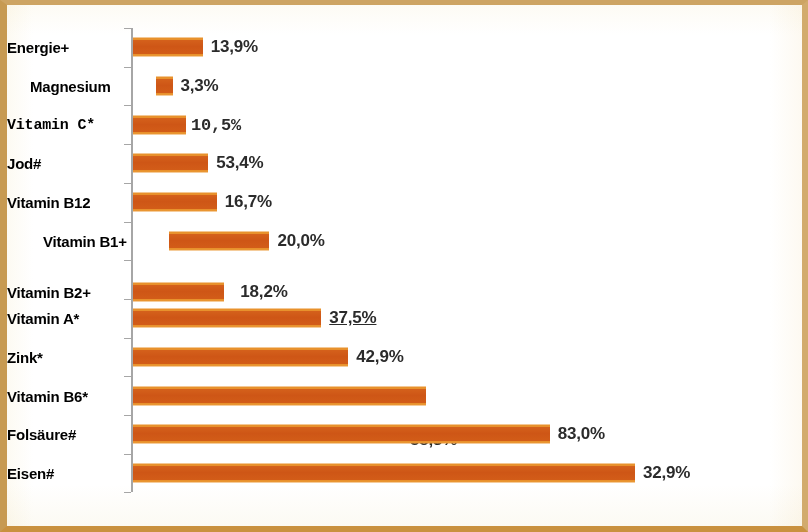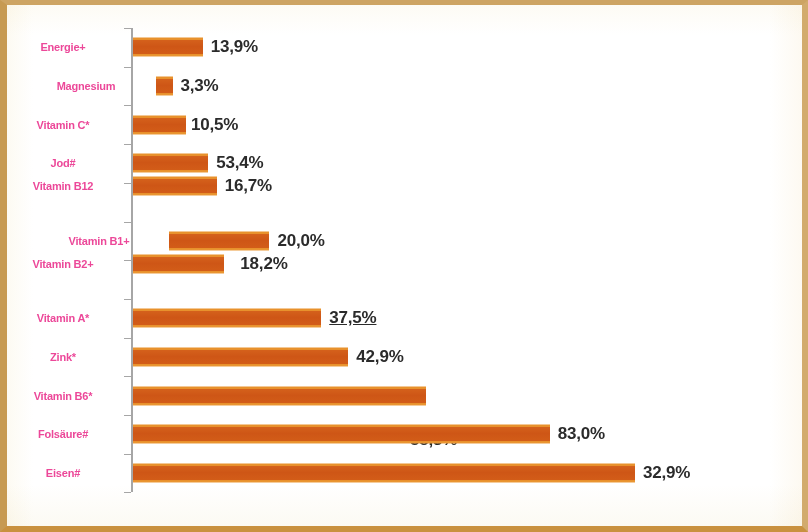--- a/index.html
+++ b/index.html
@@ -69,24 +69,24 @@
     right: 0;
     height: 37px;
   }
 
   .cat-label {
     position: absolute;
     left: 0;
     width: 112px;
     top: 50%;
     transform: translateY(-50%);
-    text-align: center;
-    font-size: 11px;
+    text-align: left;
+    font-size: 15px;
     font-weight: bold;
-    color: #ec4899;
+    color: #000000;
     letter-spacing: -0.2px;
     white-space: nowrap;
   }
 
   .bar {
     position: absolute;
     left: 126px;
     top: 50%;
     transform: translateY(-50%);
     height: 19px;
@@ -136,41 +136,41 @@
         <div class="bar-row" style="top: 23px; height: 38.7px;">
           <div class="cat-label">Energie+</div>
           <div class="bar" style="width: 69.778px; left: 126px;"></div>
           <div class="val-label" style="left: 203.778px;">13,9%</div>
         </div>
         <div class="bar-row" style="top: 61.7px; height: 38.7px; margin-left: 23px;">
           <div class="cat-label">Magnesium</div>
           <div class="bar" style="width: 16.566px; left: 126px;"></div>
           <div class="val-label" style="left: 150.566px;">3,3%</div>
         </div>
-        <div class="bar-row" style="top: 100.4px; height: 38.7px;">
+        <div class="bar-row" style="top: 100.4px; height: 38.7px; font-family: Liberation Mono, monospace;">
           <div class="cat-label">Vitamin C*</div>
           <div class="bar" style="width: 52.71px; left: 126px;"></div>
           <div class="val-label" style="left: 184px;">10,5%</div>
         </div>
         <div class="bar-row" style="top: 139.1px; height: 38.7px;">
           <div class="cat-label">Jod#</div>
           <div class="bar" style="width: 75.3px; left: 126px;"></div>
           <div class="val-label" style="left: 209.3px;">53,4%</div>
         </div>
-        <div class="bar-row" style="top: 162px; height: 38.7px;">
+        <div class="bar-row" style="top: 178px; height: 38.7px;">
           <div class="cat-label">Vitamin B12</div>
           <div class="bar" style="width: 83.834px; left: 126px;"></div>
           <div class="val-label" style="left: 217.834px;">16,7%</div>
         </div>
         <div class="bar-row" style="top: 216.5px; height: 38.7px; margin-left: 36px;">
           <div class="cat-label">Vitamin B1+</div>
           <div class="bar" style="width: 100.4px; left: 126px;"></div>
           <div class="val-label" style="left: 234.4px;">20,0%</div>
         </div>
-        <div class="bar-row" style="top: 240px; height: 38.7px;">
+        <div class="bar-row" style="top: 268px; height: 38.7px;">
           <div class="cat-label">Vitamin B2+</div>
           <div class="bar" style="width: 91.364px; left: 126px;"></div>
           <div class="val-label" style="left: 225.364px; margin-left: 8px;">18,2%</div>
         </div>
         <div class="bar-row" style="top: 293.9px; height: 38.7px;">
           <div class="cat-label">Vitamin A*</div>
           <div class="bar" style="width: 188.25px; left: 126px;"></div>
           <div class="val-label" style="left: 322.25px; text-decoration: underline;">37,5%</div>
         </div>
         <div class="bar-row" style="top: 332.6px; height: 38.7px;">

